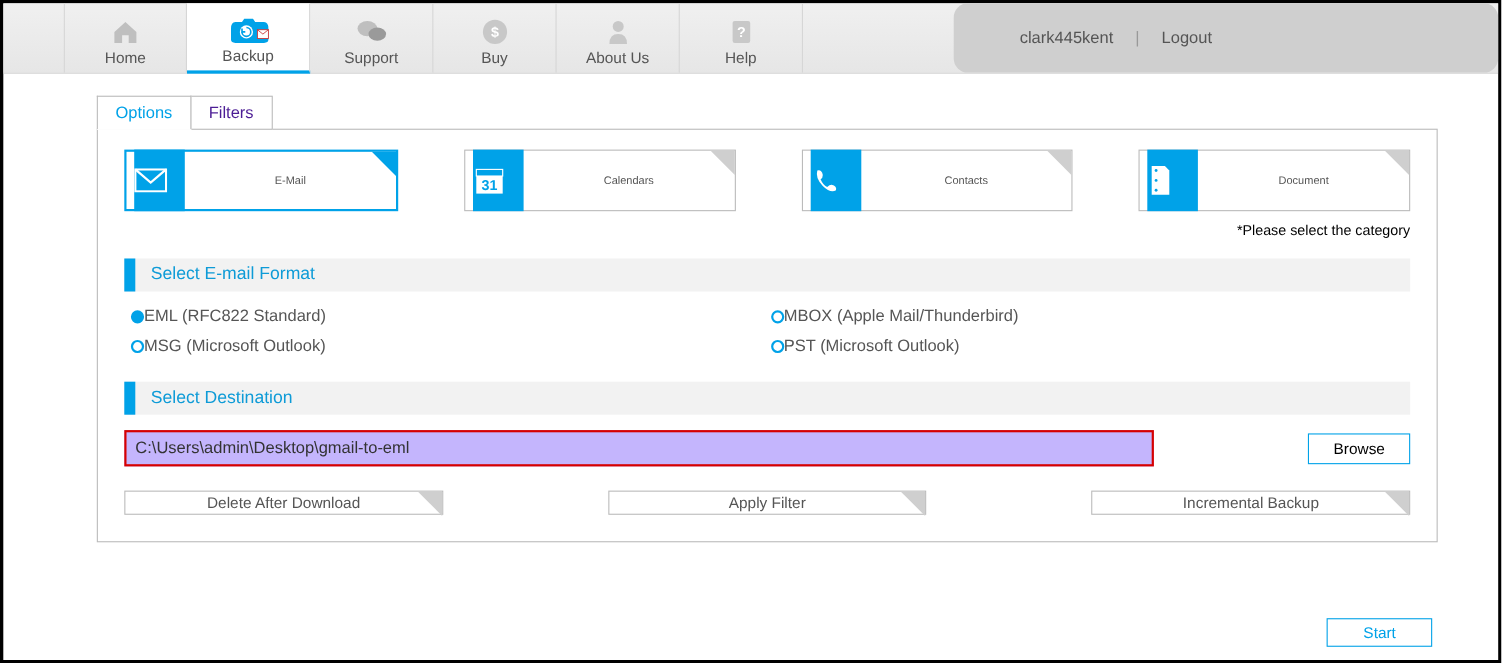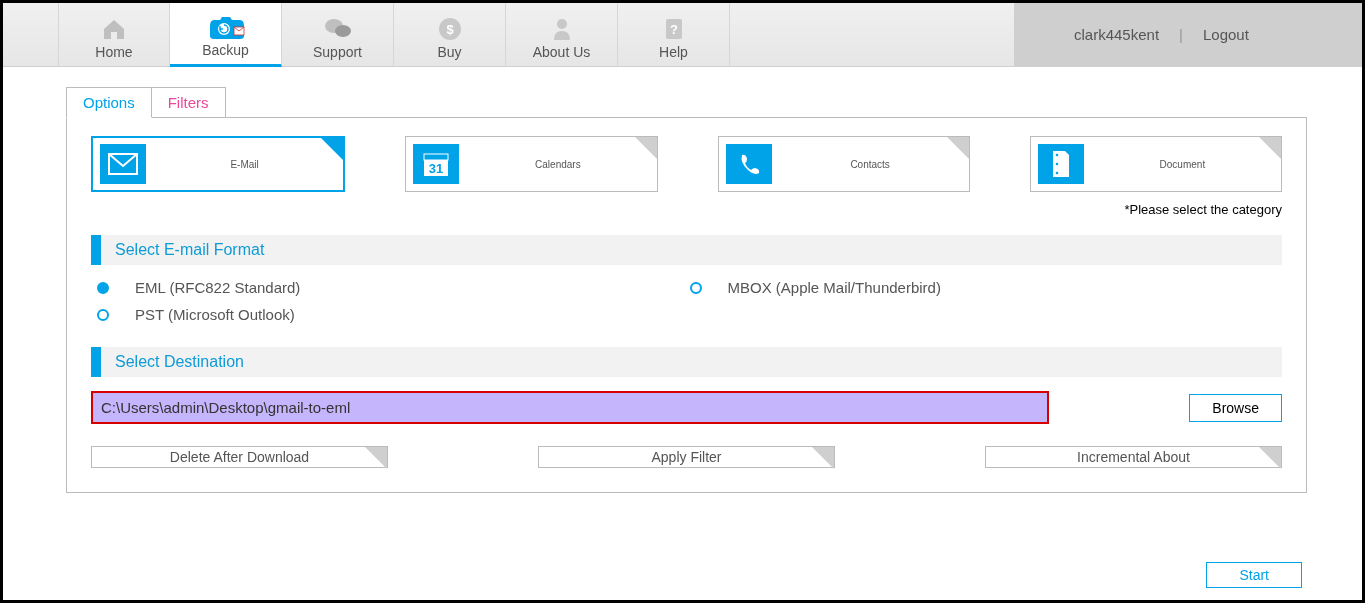--- a/index.html
+++ b/index.html
@@ -41,37 +41,38 @@
   }
   .user-area {
     margin-left: auto;
     background: #cfcfcf;
     display: flex;
     align-items: center;
     padding: 0 40px 0 60px;
     color: #555;
     font-size: 15px;
     gap: 20px;
-    width: 348px;
+    width: 495px;
+    border-radius: 13px;
   }
   .user-area .sep { color: #999; }
   .user-area .logout { cursor: pointer; }
 
   
-  .content { padding: 20px 55px 0 63px; }
+  .content { padding: 20px 55px 0 85px; }
 
   
   .tabs { display: flex; align-items: flex-end; }
   .tab {
     border: 1px solid #bbb;
     padding: 6px 16px;
     font-size: 15px;
     cursor: pointer;
     background: #fff;
-    color: #ec4899;
+    color: #4c1d95;
     position: relative;
   }
   .tab.active {
     color: #00a2e8;
     border-bottom-color: #fff;
     z-index: 2;
   }
   .tab + .tab { margin-left: -1px; }
   .panel {
     border: 1px solid #bbb;
@@ -105,24 +106,24 @@
     height: 56px;
     border: 1px solid #bbb;
     display: flex;
     align-items: center;
     position: relative;
     cursor: pointer;
     background: #fff;
   }
   .card.selected { border: 2px solid #00a2e8; }
   .card .cicon {
-    width: 46px; height: 40px;
+    width: 46px; height: 56px;
     background: #00a2e8;
     margin-left: 7px;
-    display: flex; align-items:center; justify-content:center;
+    display: flex; align-items:center; justify-content:flex-start;
   }
   .card .clabel {
     flex: 1;
     text-align: center;
     color: #555;
     font-size: 10px;
   }
   .card .corner {
     position: absolute; top: 0; right: 0;
     width: 0; height: 0;
@@ -139,21 +140,21 @@
 
   
   .formats {
     display: grid;
     grid-template-columns: 1fr 1fr;
     row-gap: 10px;
     margin-bottom: 24px;
     padding-left: 6px;
   }
   .fmt {
-    display: flex; align-items: center; gap: 26px;
+    display: flex; align-items: center; 
     color: #555; font-size:15px;
     cursor: pointer;
   }
   .radio {
     width: 12px; height: 12px;
     border: 2px solid #00a2e8;
     border-radius: 50%;
     display: inline-block;
   }
   .radio.sel { background: #00a2e8; }
@@ -352,20 +353,24 @@
         <div class="fmt">
           <span class="radio sel"></span>
           <span>EML (RFC822 Standard)</span>
         </div>
         <div class="fmt">
           <span class="radio"></span>
           <span>MBOX (Apple Mail/Thunderbird)</span>
         </div>
         <div class="fmt">
           <span class="radio"></span>
+          <span>MSG (Microsoft Outlook)</span>
+        </div>
+        <div class="fmt">
+          <span class="radio"></span>
           <span>PST (Microsoft Outlook)</span>
         </div>
       </div>
 
       <div class="section">
         <div class="bar"></div>
         <span class="title">Select Destination</span>
       </div>
 
       <div class="dest-row">
@@ -376,21 +381,21 @@
       <div class="opt-row">
         <div class="opt-btn">
           <span>Delete After Download</span>
           <div class="corner"></div>
         </div>
         <div class="opt-btn">
           <span>Apply Filter</span>
           <div class="corner"></div>
         </div>
         <div class="opt-btn">
-          <span>Incremental About</span>
+          <span>Incremental Backup</span>
           <div class="corner"></div>
         </div>
       </div>
 
     </div>
   </div>
 
   <div class="start-row">
     <button class="start-btn">Start</button>
   </div>

